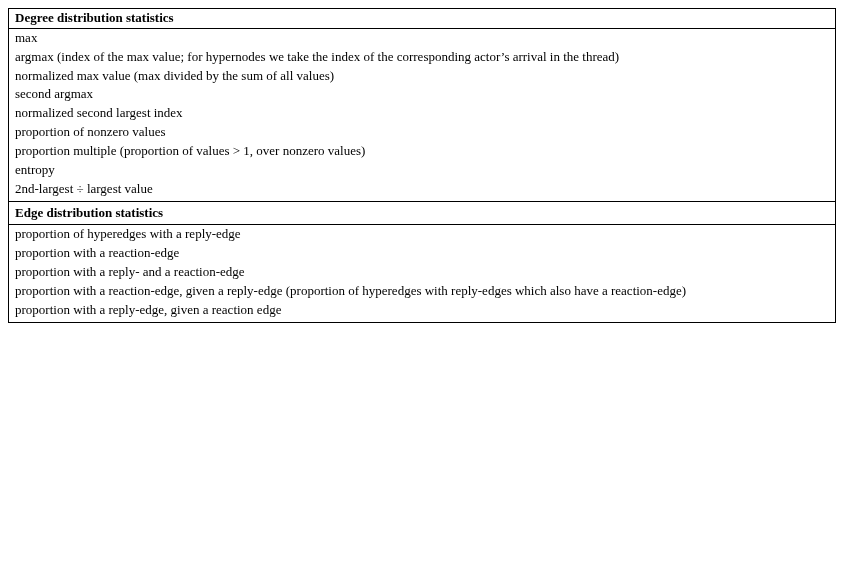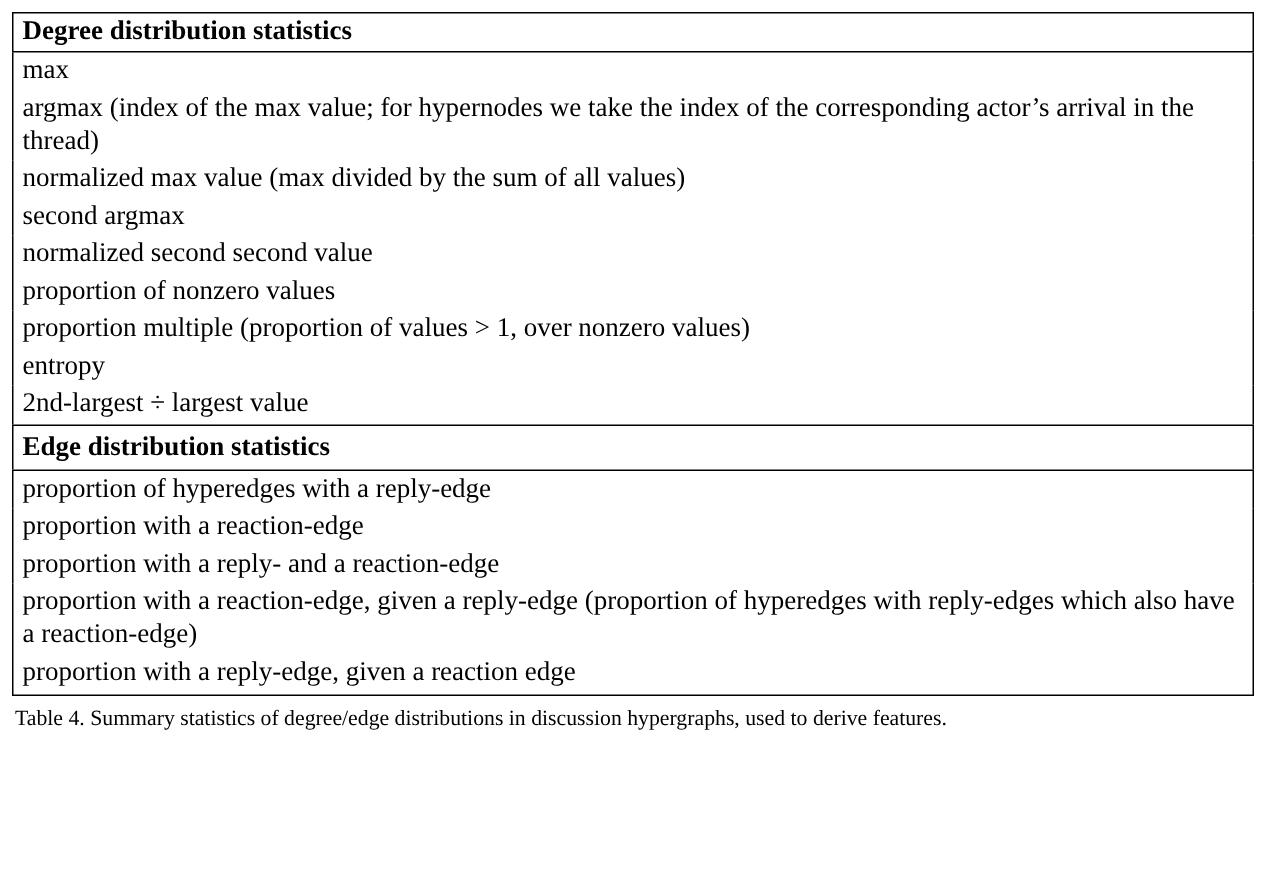--- a/index.html
+++ b/index.html
@@ -25,21 +25,21 @@
     width: 828px;
     border-collapse: collapse;
     table-layout: fixed;
     border-top: 1.5px solid #000;
     border-bottom: 1.5px solid #000;
     border-left: 1px solid #000;
     border-right: 1px solid #000;
   }
   table.stats td {
     padding: 1px 6px 2px 6px;
-    font-size: 18px;
+    font-size: 13px;
     line-height: 1.22;
     vertical-align: top;
   }
   td.section-head {
     font-weight: bold;
     border-bottom: 1.2px solid #000;
     padding-top: 3px;
     padding-bottom: 4px;
   }
   tr.section-gap td {
@@ -84,21 +84,21 @@
       <tr>
         <td class="row-item">argmax (index of the max value; for hypernodes we take the index of the corresponding actor’s arrival in the thread)</td>
       </tr>
       <tr>
         <td class="row-item">normalized max value (max divided by the sum of all values)</td>
       </tr>
       <tr>
         <td class="row-item">second argmax</td>
       </tr>
       <tr>
-        <td class="row-item">normalized second second value</td>
+        <td class="row-item">normalized second largest index</td>
       </tr>
       <tr>
         <td class="row-item">proportion of nonzero values</td>
       </tr>
       <tr>
         <td class="row-item">proportion multiple (proportion of values &gt; 1, over nonzero values)</td>
       </tr>
       <tr>
         <td class="row-item">entropy</td>
       </tr>
@@ -120,18 +120,14 @@
       </tr>
       <tr>
         <td class="row-item">proportion with a reaction-edge, given a reply-edge (proportion of hyperedges with reply-edges which also have a reaction-edge)</td>
       </tr>
       <tr class="last-of-block">
         <td class="row-item">proportion with a reply-edge, given a reaction edge</td>
       </tr>
     </tbody>
   </table>
 
-  <div class="caption">
-    <span class="cap-label">Table 4.</span>
-    <span class="cap-text">Summary statistics of degree/edge distributions in discussion hypergraphs, used to derive features.</span>
-  </div>
 
 </div>
 
 </body></html>

